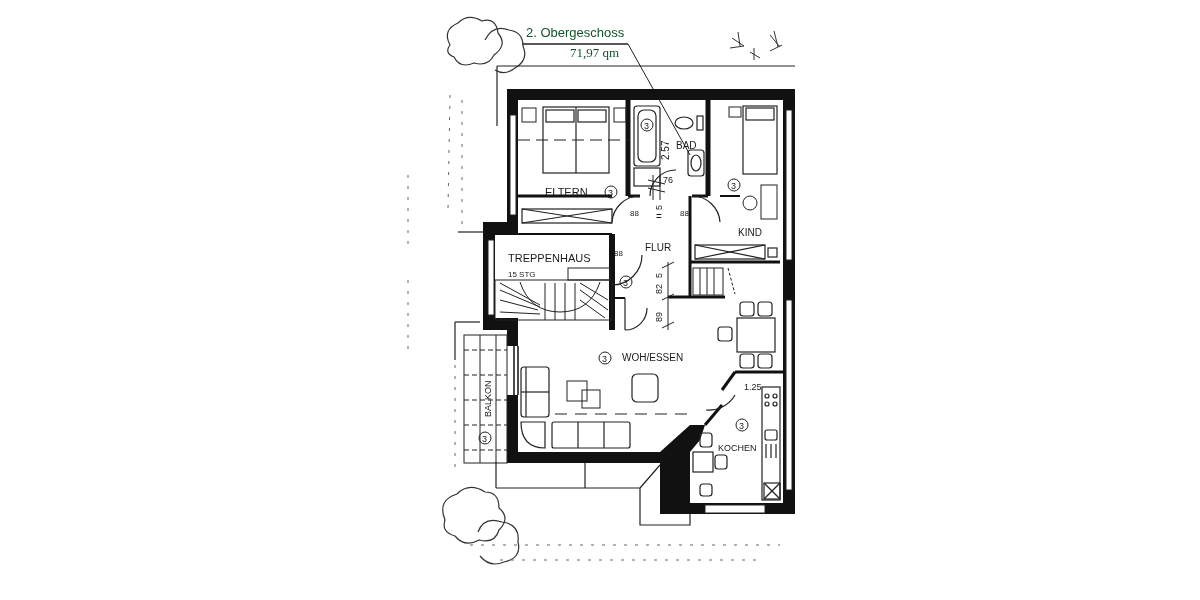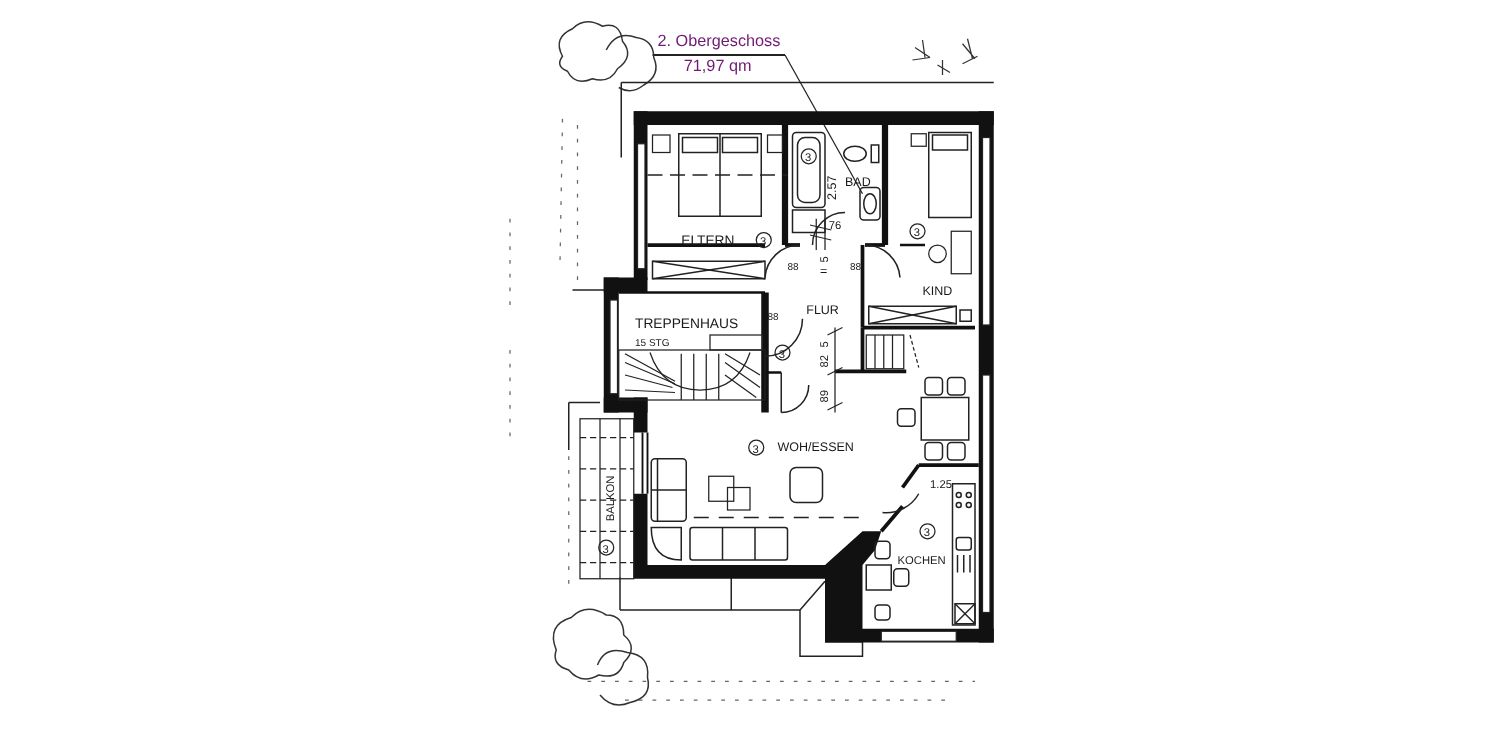--- a/index.html
+++ b/index.html
@@ -1,25 +1,25 @@
 <!DOCTYPE html>
 <html><head>
 <meta charset="utf-8">
 <style>
   html, body { margin:0; padding:0; background:#ffffff; }
   body { width:1200px; height:600px; position:relative; overflow:hidden; font-family:"Liberation Sans", sans-serif; }
   #plan { position:absolute; left:0; top:0; width:1200px; height:600px; }
   .lbl { font-family:"Liberation Sans", sans-serif; fill:#1a1a1a; }
-  .hdr { position:absolute; font-family:"Liberation Sans", sans-serif; font-size:13px; color:#701a75; }
+  .hdr { position:absolute; font-family:"Liberation Sans", sans-serif; font-size:13px; color:#14532d; }
 </style>
 </head>
 <body>
 
 <div class="hdr" style="left:526px; top:25px;">2. Obergeschoss</div>
-<div class="hdr" style="left:547px; top:45px;">71,97 qm</div>
+<div class="hdr" style="left:570px; top:45px;font-family:Liberation Serif, serif;">71,97 qm</div>
 
 <svg id="plan" viewBox="0 0 1200 600" xmlns="http://www.w3.org/2000/svg">
 
   <line x1="522" y1="44" x2="628" y2="44" stroke="#222" stroke-width="1.5"></line>
   <line x1="628" y1="44" x2="690" y2="155" stroke="#222" stroke-width="1"></line>
 
   <g fill="none" stroke="#333" stroke-width="1.2">
     <path d="M450,45 q-8,-15 8,-22 q10,-10 24,-2 q14,-4 16,12 q10,12 -4,22 q-6,12 -20,8 q-14,6 -20,-6 q-10,-4 -4,-12z"></path>
     <path d="M485,40 q8,-16 24,-10 q14,2 14,16 q6,14 -8,22 q-10,8 -20,2"></path>
     <path d="M445,520 q-8,-20 12,-26 q12,-12 28,-2 q14,0 14,16 q12,10 0,22 q-4,14 -20,10 q-14,8 -24,-4 q-14,-4 -10,-16z"></path>

